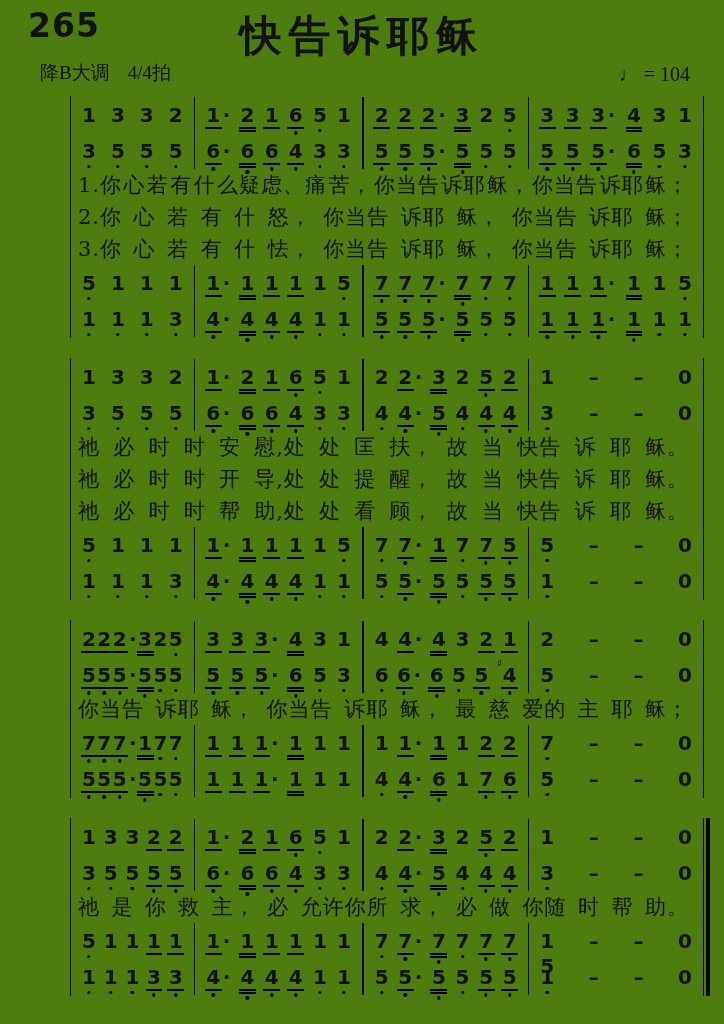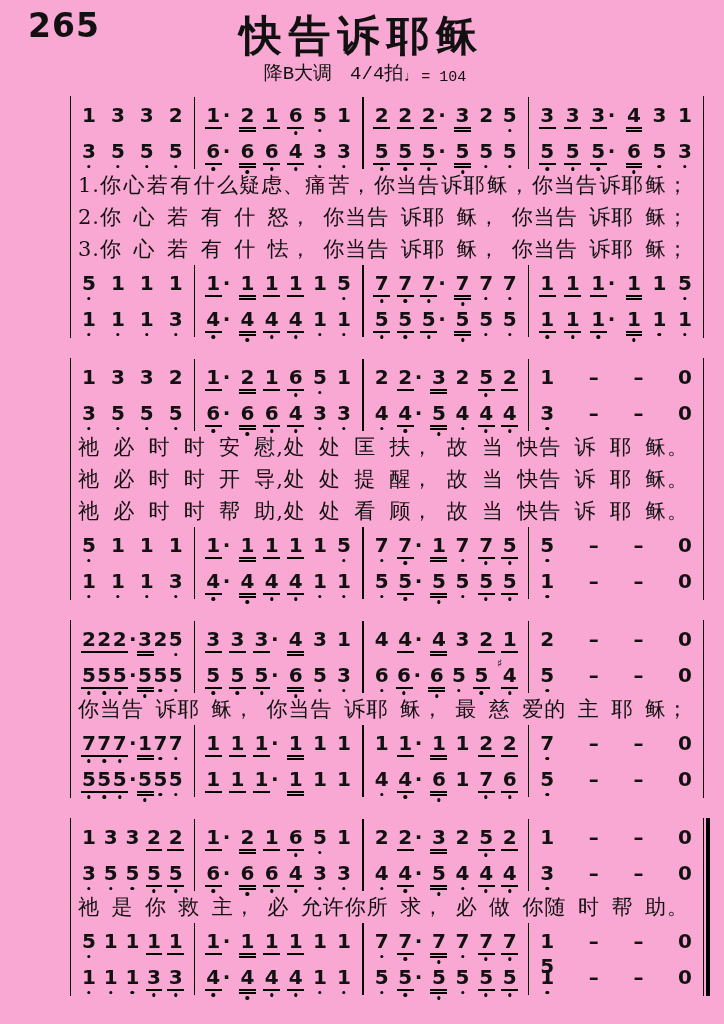--- a/index.html
+++ b/index.html
@@ -1,29 +1,29 @@
 <!DOCTYPE html>
 <html><head>
 <meta charset="utf-8">
 <style>
   html,body{margin:0;padding:0;}
   .page{
-    width:724px;height:1024px;background:#f9a8d4;color:#111;
+    width:724px;height:1024px;background:#4d7c0f;color:#111;
     box-sizing:border-box;padding-top:6px;overflow:hidden;
     font-family:"DejaVu Sans","Liberation Sans",sans-serif;
   }
   
   .hdr{position:relative;height:46px;}
   .num{position:absolute;left:28px;top:0;font-weight:700;font-size:33px;letter-spacing:1px;}
   .title{text-align:center;font-weight:700;font-size:42px;letter-spacing:7px;padding-top:2px;}
-  .sub{display:flex;justify-content:center;align-items:flex-end;
-       padding:8px 34px 2px 40px;font-family:Liberation Mono, monospace;
+  .sub{display:flex;justify-content:space-between;align-items:flex-end;
+       padding:8px 34px 2px 40px;font-family:Liberation Serif, serif;
        font-size:19px;}
   .keytime .ts{margin-left:18px;}
-  .tempo{font-size:15px;}
+  .tempo{font-size:20px;}
   
   .score{margin:8px 20px 0 70px;}
   .sys{border-left:1.6px solid #000;border-right:1.6px solid #000;
        margin-bottom:20px;position:relative;padding:1px 0;}
   .sys.final::after{content:"";position:absolute;right:-7px;top:0;bottom:0;width:4px;background:#000;}
   .nrow{display:flex;align-items:center;height:36px;font-weight:700;font-size:20px;}
   .bar{display:flex;justify-content:space-between;align-items:center;padding:0 11px;min-width:0;}
   .bar.b0{flex:0.73;}
   .bar.b1{flex:1.05;}
   .bar.b2{flex:1.03;}

